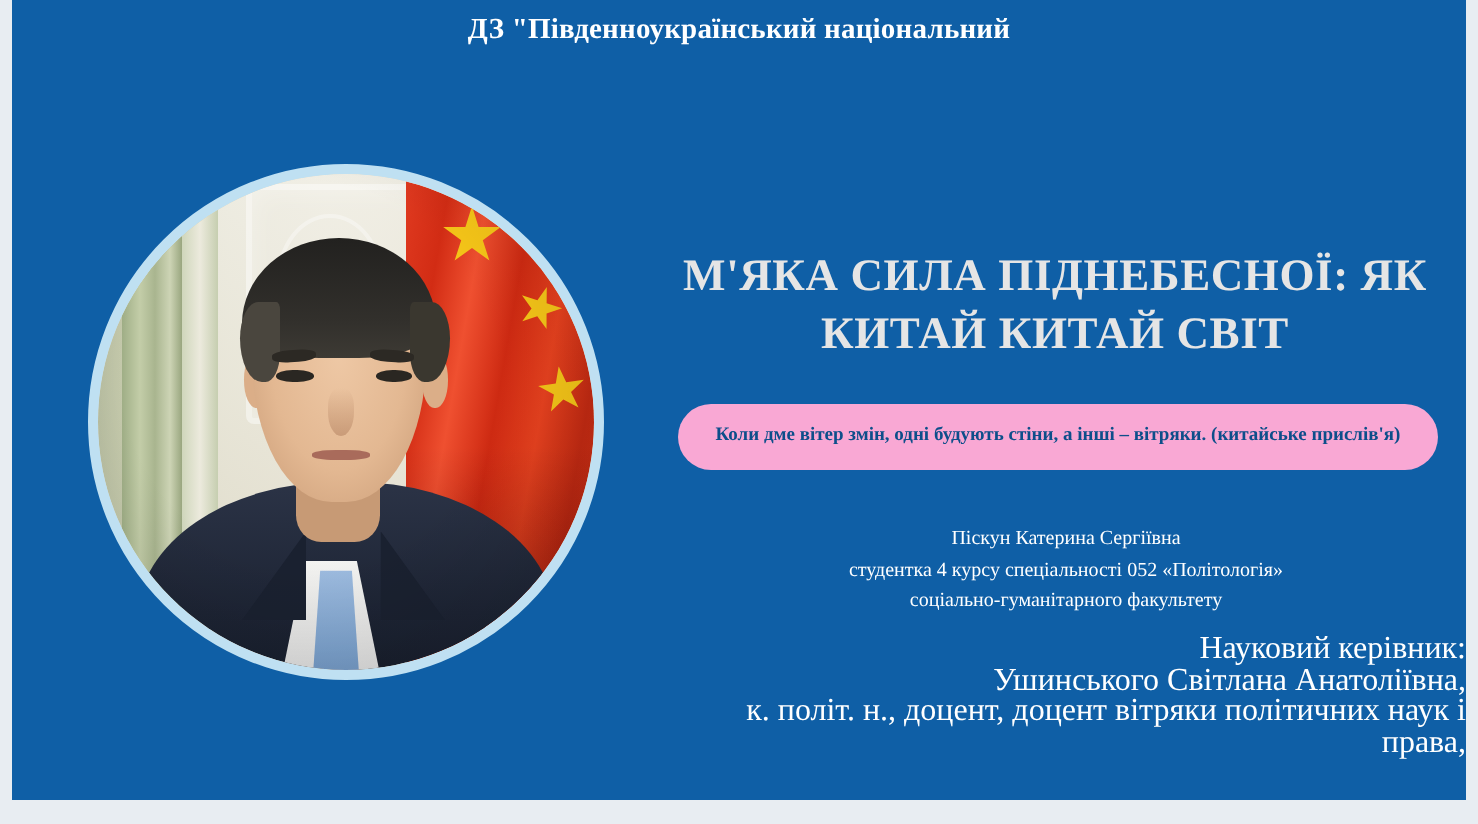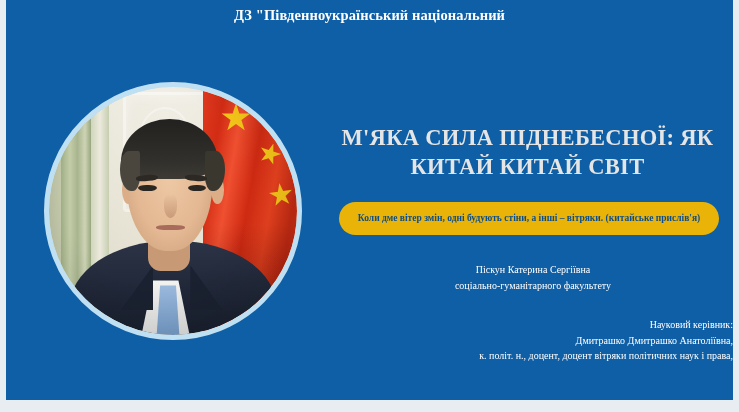--- a/index.html
+++ b/index.html
@@ -209,21 +209,21 @@
     line-height: 29px;
     letter-spacing: 0.3px;
   }
   .proverb {
     position: absolute;
     left: 333px;
     top: 202px;
     width: 380px;
     box-sizing: border-box;
     padding: 9px 18px 10px;
-    background: #eab308;
+    background: #f9a8d4;
     border-radius: 24px;
     color: #0d4e8a;
     font-family: "Liberation Serif", serif;
     font-weight: 700;
     font-size: 9.5px;
     line-height: 14px;
     text-align: center;
   }
   .author {
     position: absolute;
@@ -237,21 +237,21 @@
     line-height: 15.5px;
   }
   .supervisor {
     position: absolute;
     left: 327px;
     top: 317px;
     width: 400px;
     text-align: right;
     color: #ffffff;
     font-family: "Liberation Serif", serif;
-    font-size: 10px;
+    font-size: 16px;
     line-height: 15.5px;
   }
   .line { display: block; }
 </style>
 </head>
 <body>
 
 <div id="slide">
   <div id="panel">
 
@@ -298,23 +298,24 @@
       <span class="line">М'ЯКА СИЛА ПІДНЕБЕСНОЇ: ЯК</span>
       <span class="line">КИТАЙ КИТАЙ СВІТ</span>
     </div>
 
     <div class="proverb">
       <span>Коли дме вітер змін, одні будують стіни, а інші – вітряки. (китайське прислів'я)</span>
     </div>
 
     <div class="author">
       <span class="line">Піскун Катерина Сергіївна</span>
+      <span class="line">студентка 4 курсу спеціальності 052 «Політологія»</span>
       <span class="line">соціально-гуманітарного факультету</span>
     </div>
 
     <div class="supervisor">
       <span class="line">Науковий керівник:</span>
-      <span class="line">Дмитрашко Дмитрашко Анатоліївна,</span>
+      <span class="line">Ушинського Світлана Анатоліївна,</span>
       <span class="line">к. політ. н., доцент, доцент вітряки політичних наук і права,</span>
     </div>
 
   </div>
 </div>
 
 </body></html>

